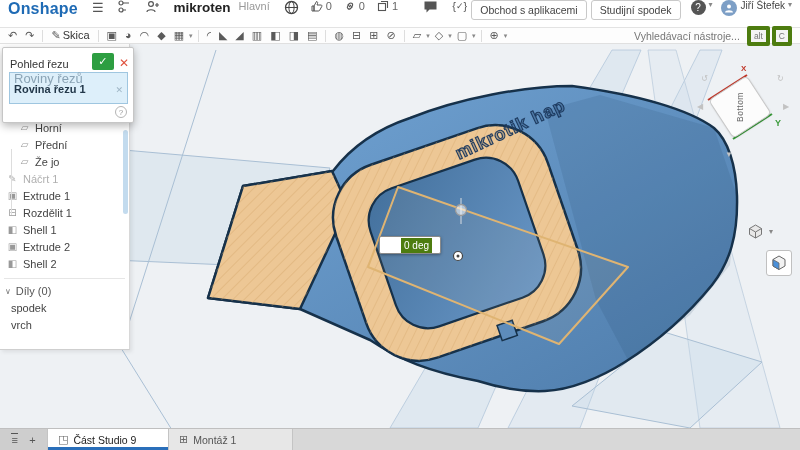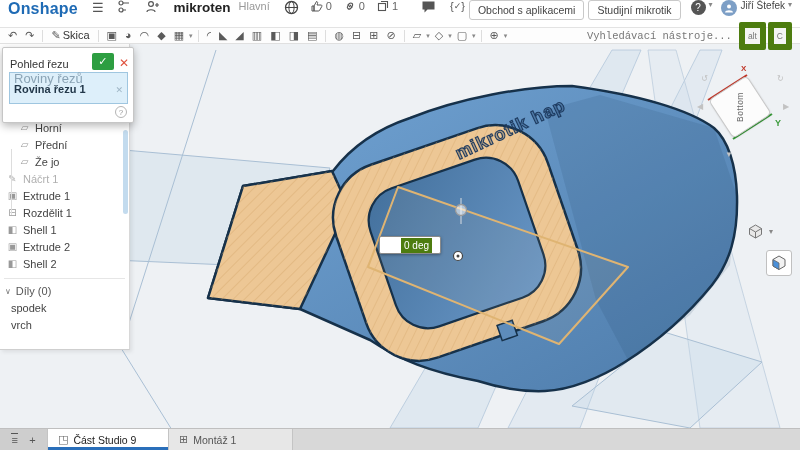--- a/index.html
+++ b/index.html
@@ -23,23 +23,23 @@
   .helpc { width:15px; height:15px; border-radius:50%; background:#555; color:#fff; font-size:10px;
     display:inline-flex; align-items:center; justify-content:center; margin-left:10px; }
   
   #toolbar { position:absolute; left:0; top:28px; width:800px; height:16px; background:#fdfdfd;
     border-bottom:1px solid #e0e0e0; display:flex; align-items:center; z-index:40; }
   .tico { color:#5a5a5a; font-size:11px; line-height:1; padding:0 4px; display:inline-flex; align-items:center; }
   .tsep { width:1px; height:12px; background:#ddd; margin:0 4px; }
   .tcaret { font-size:7px; color:#888; padding:0 1px; }
   .sketch-lb { font-size:11px; color:#333; margin-left:2px; }
   .search-tools { margin-left:auto; display:flex; align-items:center; margin-right:8px; }
-  .search-tools .txt { font-size:10.5px; color:#777; margin-right:5px;font-family:Liberation Mono, monospace; }
-  .kbd { font-size:8.5px; color:#777; border:6px solid #4d7c0f; border-radius:2px; background:#f4f4f4;
-    padding:0 3px; height:28px; display:inline-flex; align-items:center; margin-left:2px; }
+  .search-tools .txt { font-size:10.5px; color:#777; margin-right:5px; }
+  .kbd { font-size:8.5px; color:#777; border:4px solid #4d7c0f; border-radius:2px; background:#f4f4f4;
+    padding:0 3px; height:20px; display:inline-flex; align-items:center; margin-left:2px; }
   
   #panel { position:absolute; left:0; top:44px; width:130px; height:306px; background:#fff;
     border-right:1px solid #d8d8d8; border-bottom:1px solid #cfcfcf;
     box-shadow:2px 2px 4px rgba(0,0,0,.08); z-index:20; padding-top:58px; }
   .trow { height:17px; display:flex; align-items:center; font-size:11px; color:#444; padding-left:6px; }
   .trow .ti { width:13px; color:#999; font-size:10px; text-align:center; margin-right:4px; flex:none; }
   .trow.indent { padding-left:18px; }
   .trow.muted, .trow.muted .ti { color:#b0b0b0; }
   .tree-line { position:absolute; left:11px; top:105px; width:1px; height:66px; background:#ddd; }
   .pdiv { height:1px; background:#e6e6e6; margin:6px 4px 4px 4px; }
@@ -250,21 +250,21 @@
     </span>
 
     <span style="margin-left:auto;"></span>
     <span class="hico" style="margin-left:0;">
       <svg width="15" height="13" viewBox="0 0 15 13">
           <path d="M1.5,1.5 h12 v8 h-7 l-3,3 v-3 h-2 Z" fill="#555"></path>
         </svg>
     </span>
     <span class="hico" style="font-size:11px;">{<span style="font-size:9px;">✓</span>}</span>
     <span class="hbtn">Obchod s aplikacemi</span>
-    <span class="hbtn">Studijní mikrotik</span>
+    <span class="hbtn">Studijní spodek</span>
     <span class="helpc">?</span>
     <span class="caret">▾</span>
     <span class="avatar">
       <svg width="10" height="10" viewBox="0 0 10 10">
           <circle cx="5" cy="3.4" r="2" fill="#fff"></circle>
           <path d="M1,9.5 c0-3 8-3 8,0 Z" fill="#fff"></path>
         </svg>
     </span>
     <span class="uname">Jiří Štefek</span>
     <span class="caret" style="margin-right:8px;">▾</span>

